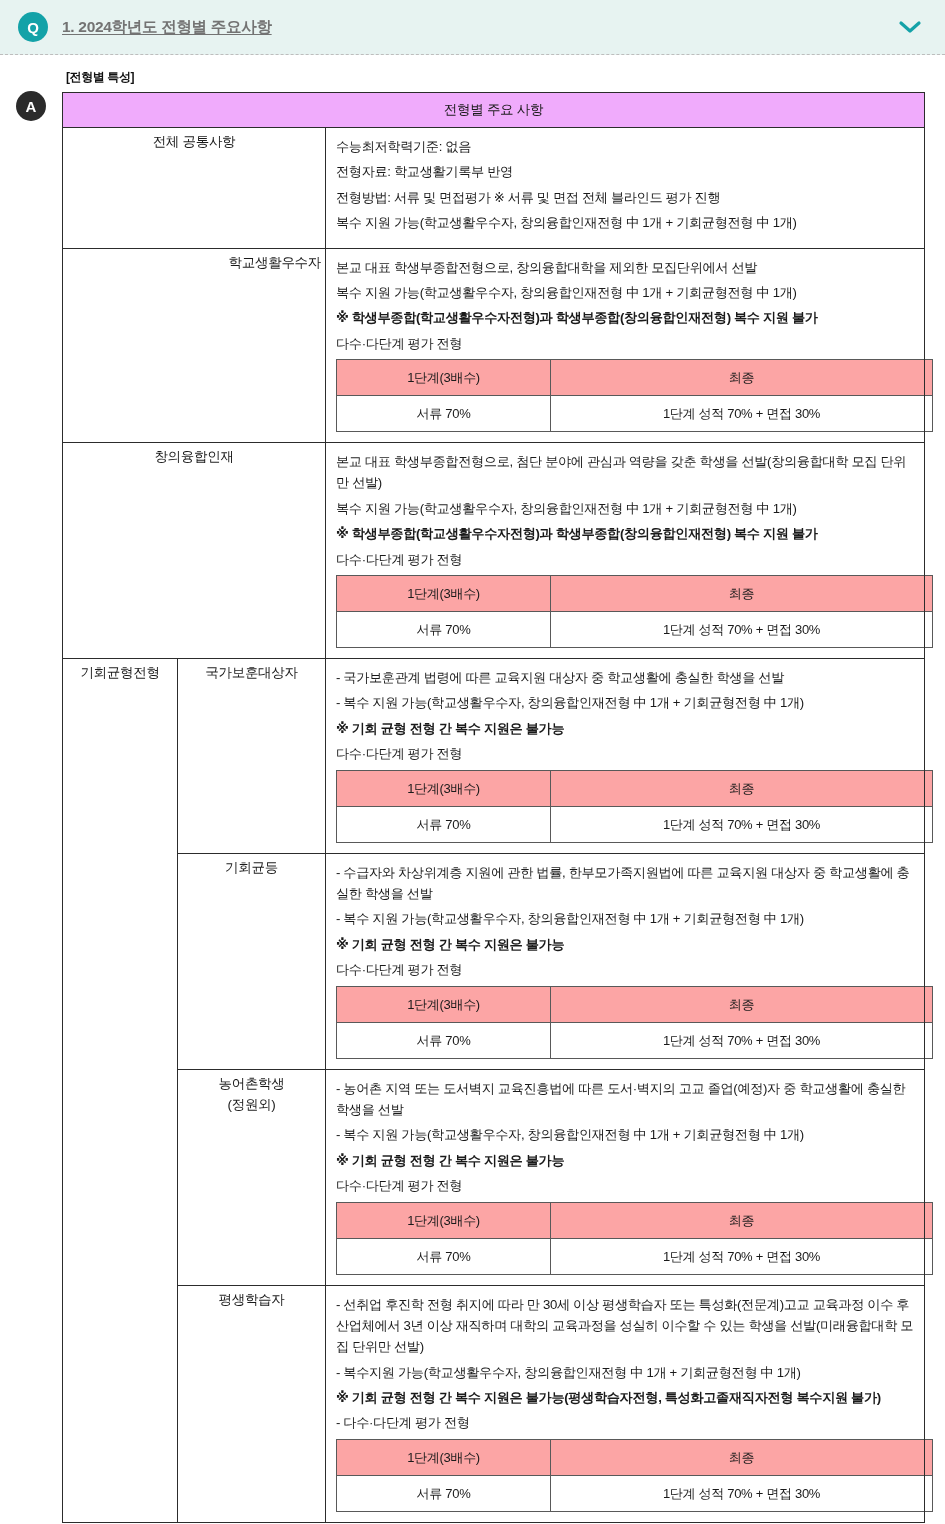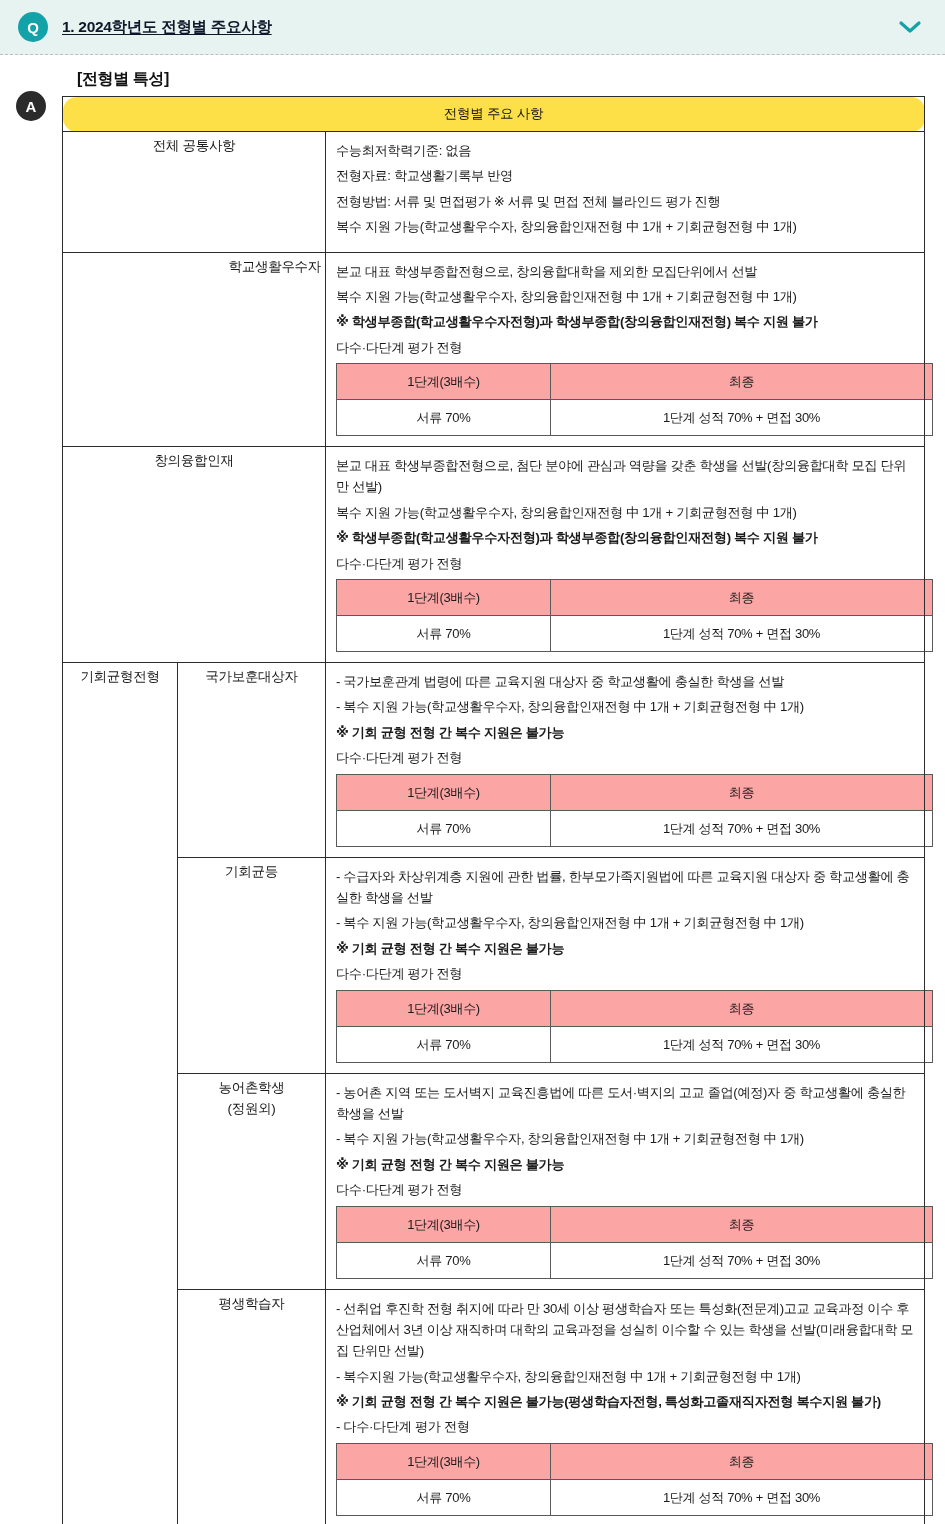--- a/index.html
+++ b/index.html
@@ -38,21 +38,21 @@
     flex: 0 0 auto;
     letter-spacing: 0;
   }
   .badge-q { background: #13a2a8; }
   .badge-a { background: #2b2b2b; }
 
   .q-title {
     margin-left: 14px;
     font-size: 15.5px;
     font-weight: bold;
-    color: #0f172a;
+    color: #737373;
     text-decoration: underline;
     text-underline-offset: 2px;
     letter-spacing: -0.3px;
   }
   .chevron {
     position: absolute;
     right: 22px;
     top: 50%;
     transform: translateY(-50%);
     display: block;
@@ -64,48 +64,47 @@
     position: relative;
     padding: 14px 10px 0 62px;
     box-sizing: border-box;
   }
   .badge-a-pos {
     position: absolute;
     left: 16px;
     top: 36px;
   }
   .section-title {
-    font-size: 16px;
+    font-size: 12px;
     font-weight: bold;
     color: #111;
-    margin: 0 0 6px 15px;
+    margin: 0 0 6px 4px;
     letter-spacing: -0.4px;
   }
 
   
   table.main {
     border-collapse: collapse;
     width: 862px;
     table-layout: fixed;
     font-size: 13px;
   }
   table.main > tbody > tr > td,
   table.main > tbody > tr > th {
     border: 1px solid #2c2c2c;
     vertical-align: top;
     padding: 0;
   }
   .thead-cell {
-    background: #fde047;
+    background: #f0abfc;
     text-align: center;
     font-weight: normal;
     font-size: 13.5px;
     padding: 8px 4px !important;
     letter-spacing: -0.3px;
-    border-radius: 14px;
   }
   .cat-cell {
     text-align: center;
     padding: 4px 4px !important;
     letter-spacing: -0.3px;
     font-size: 13.5px;
     line-height: 1.55;
   }
   .detail-cell {
     padding: 8px 10px 10px 10px !important;

